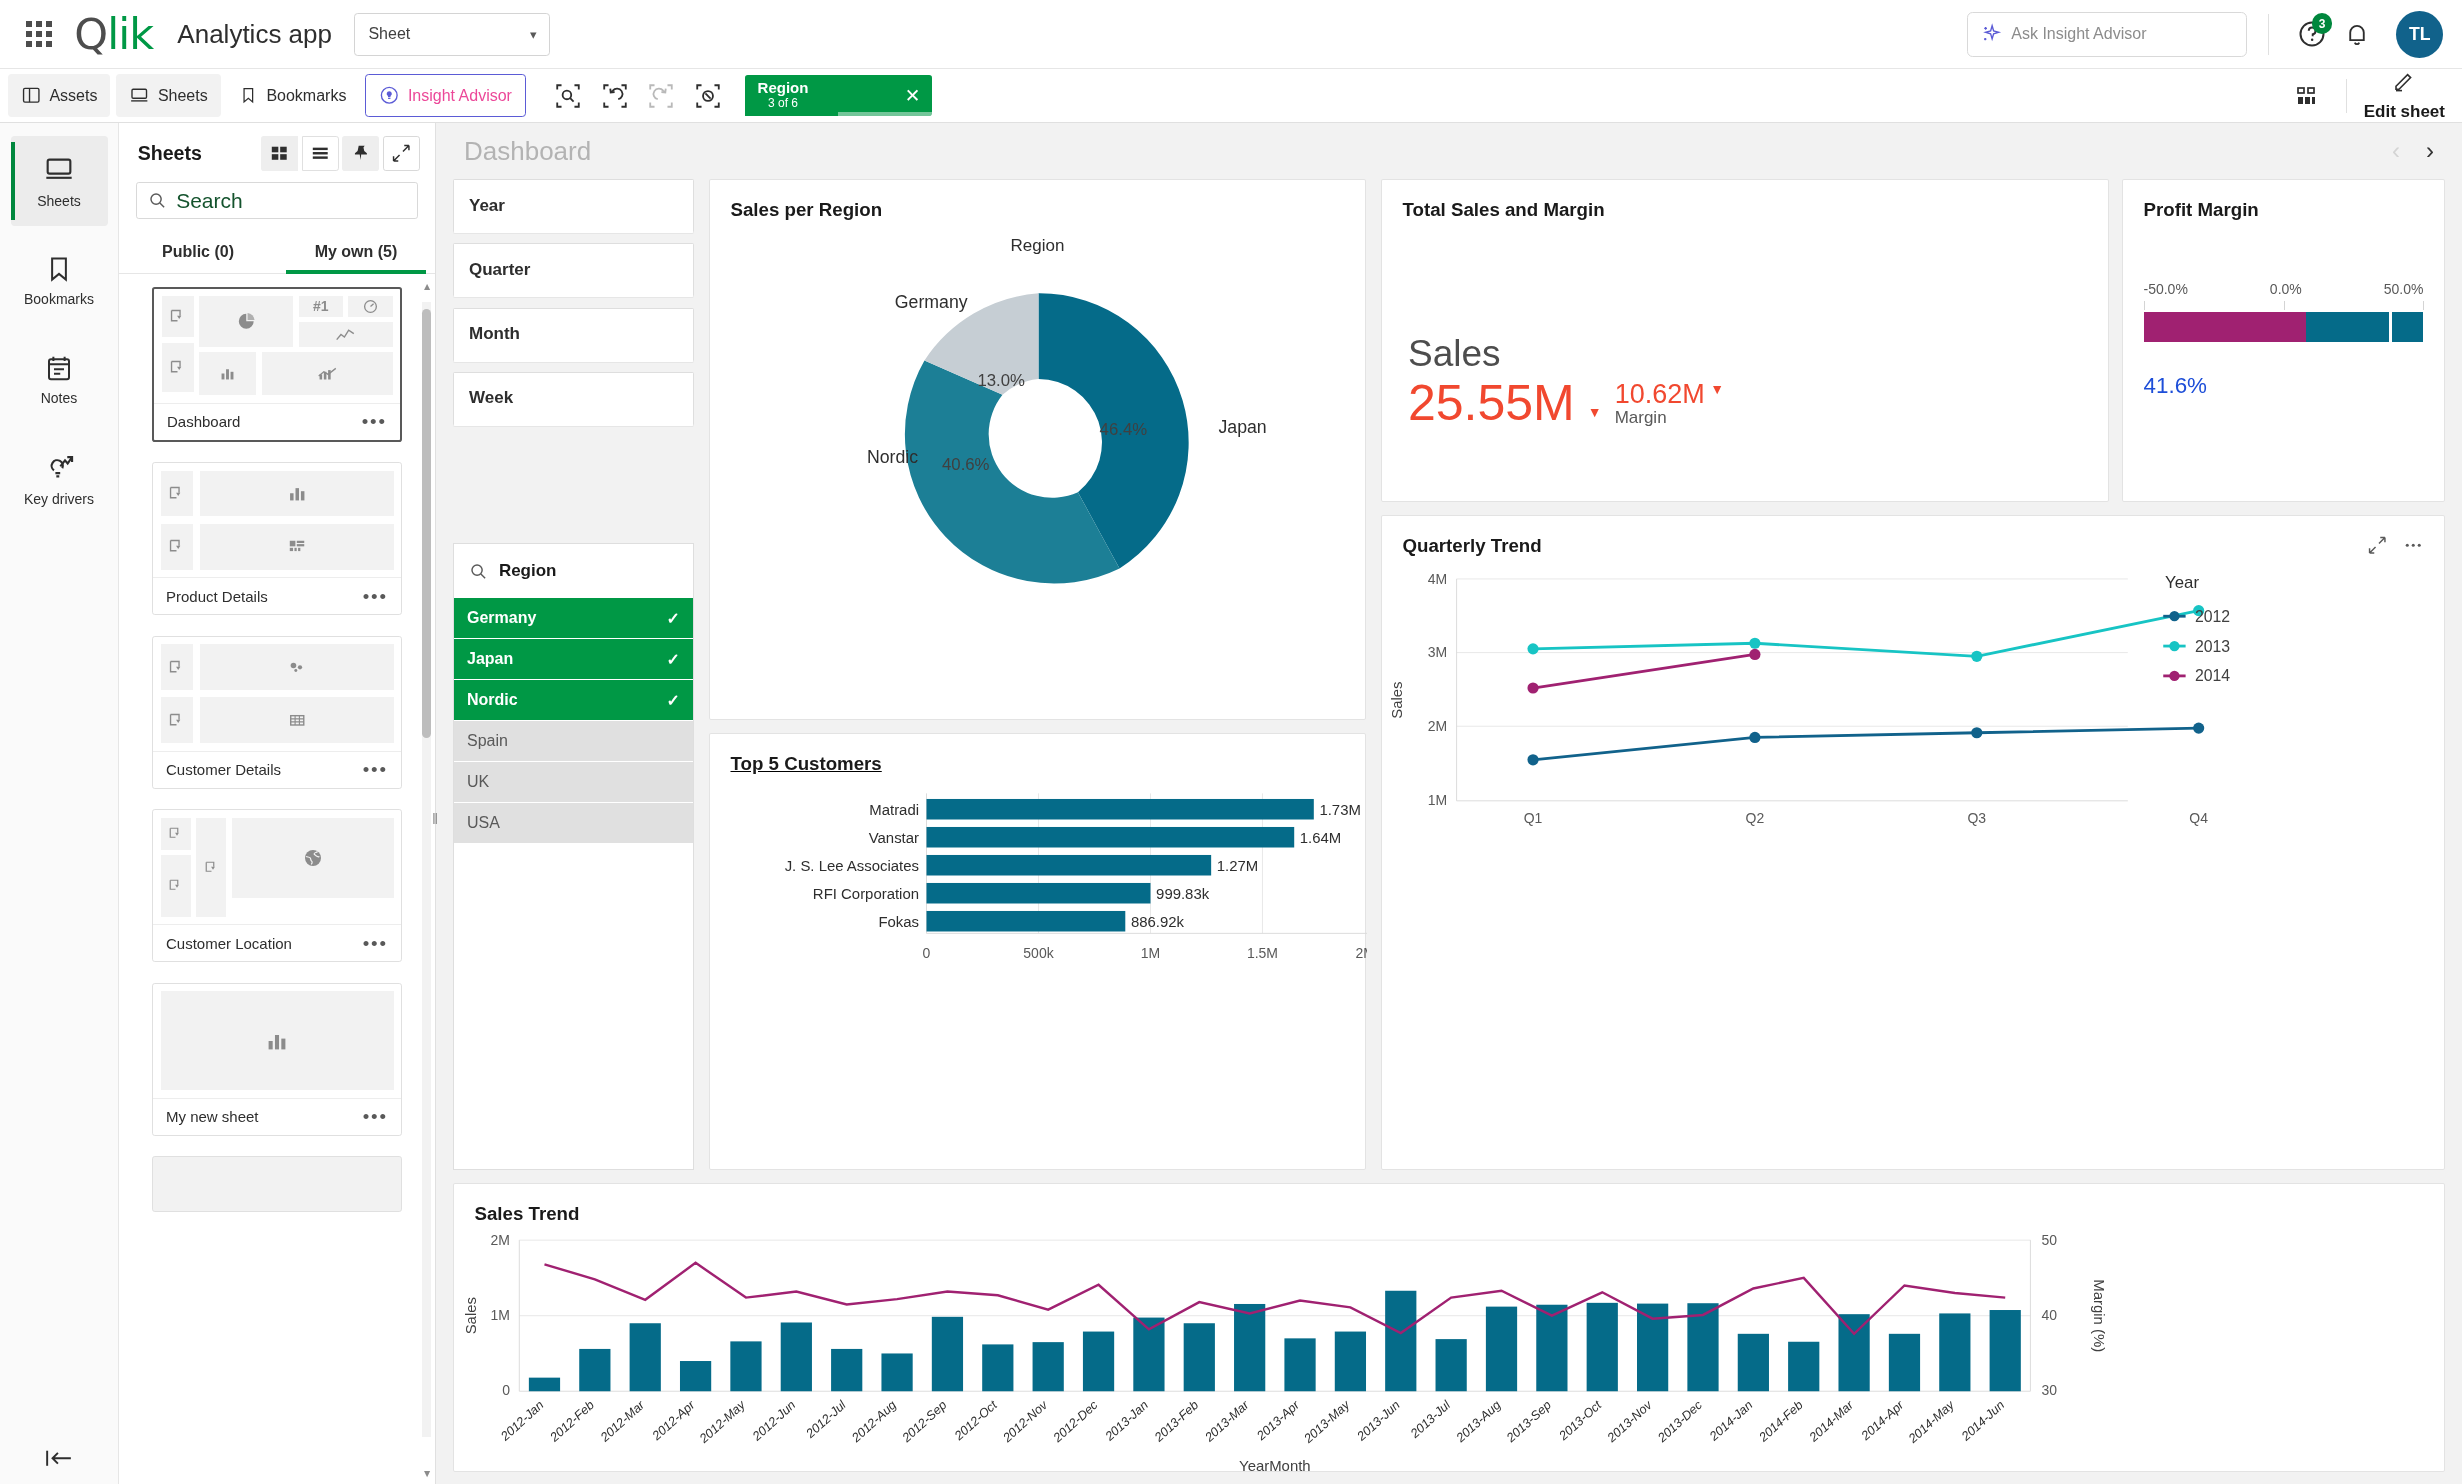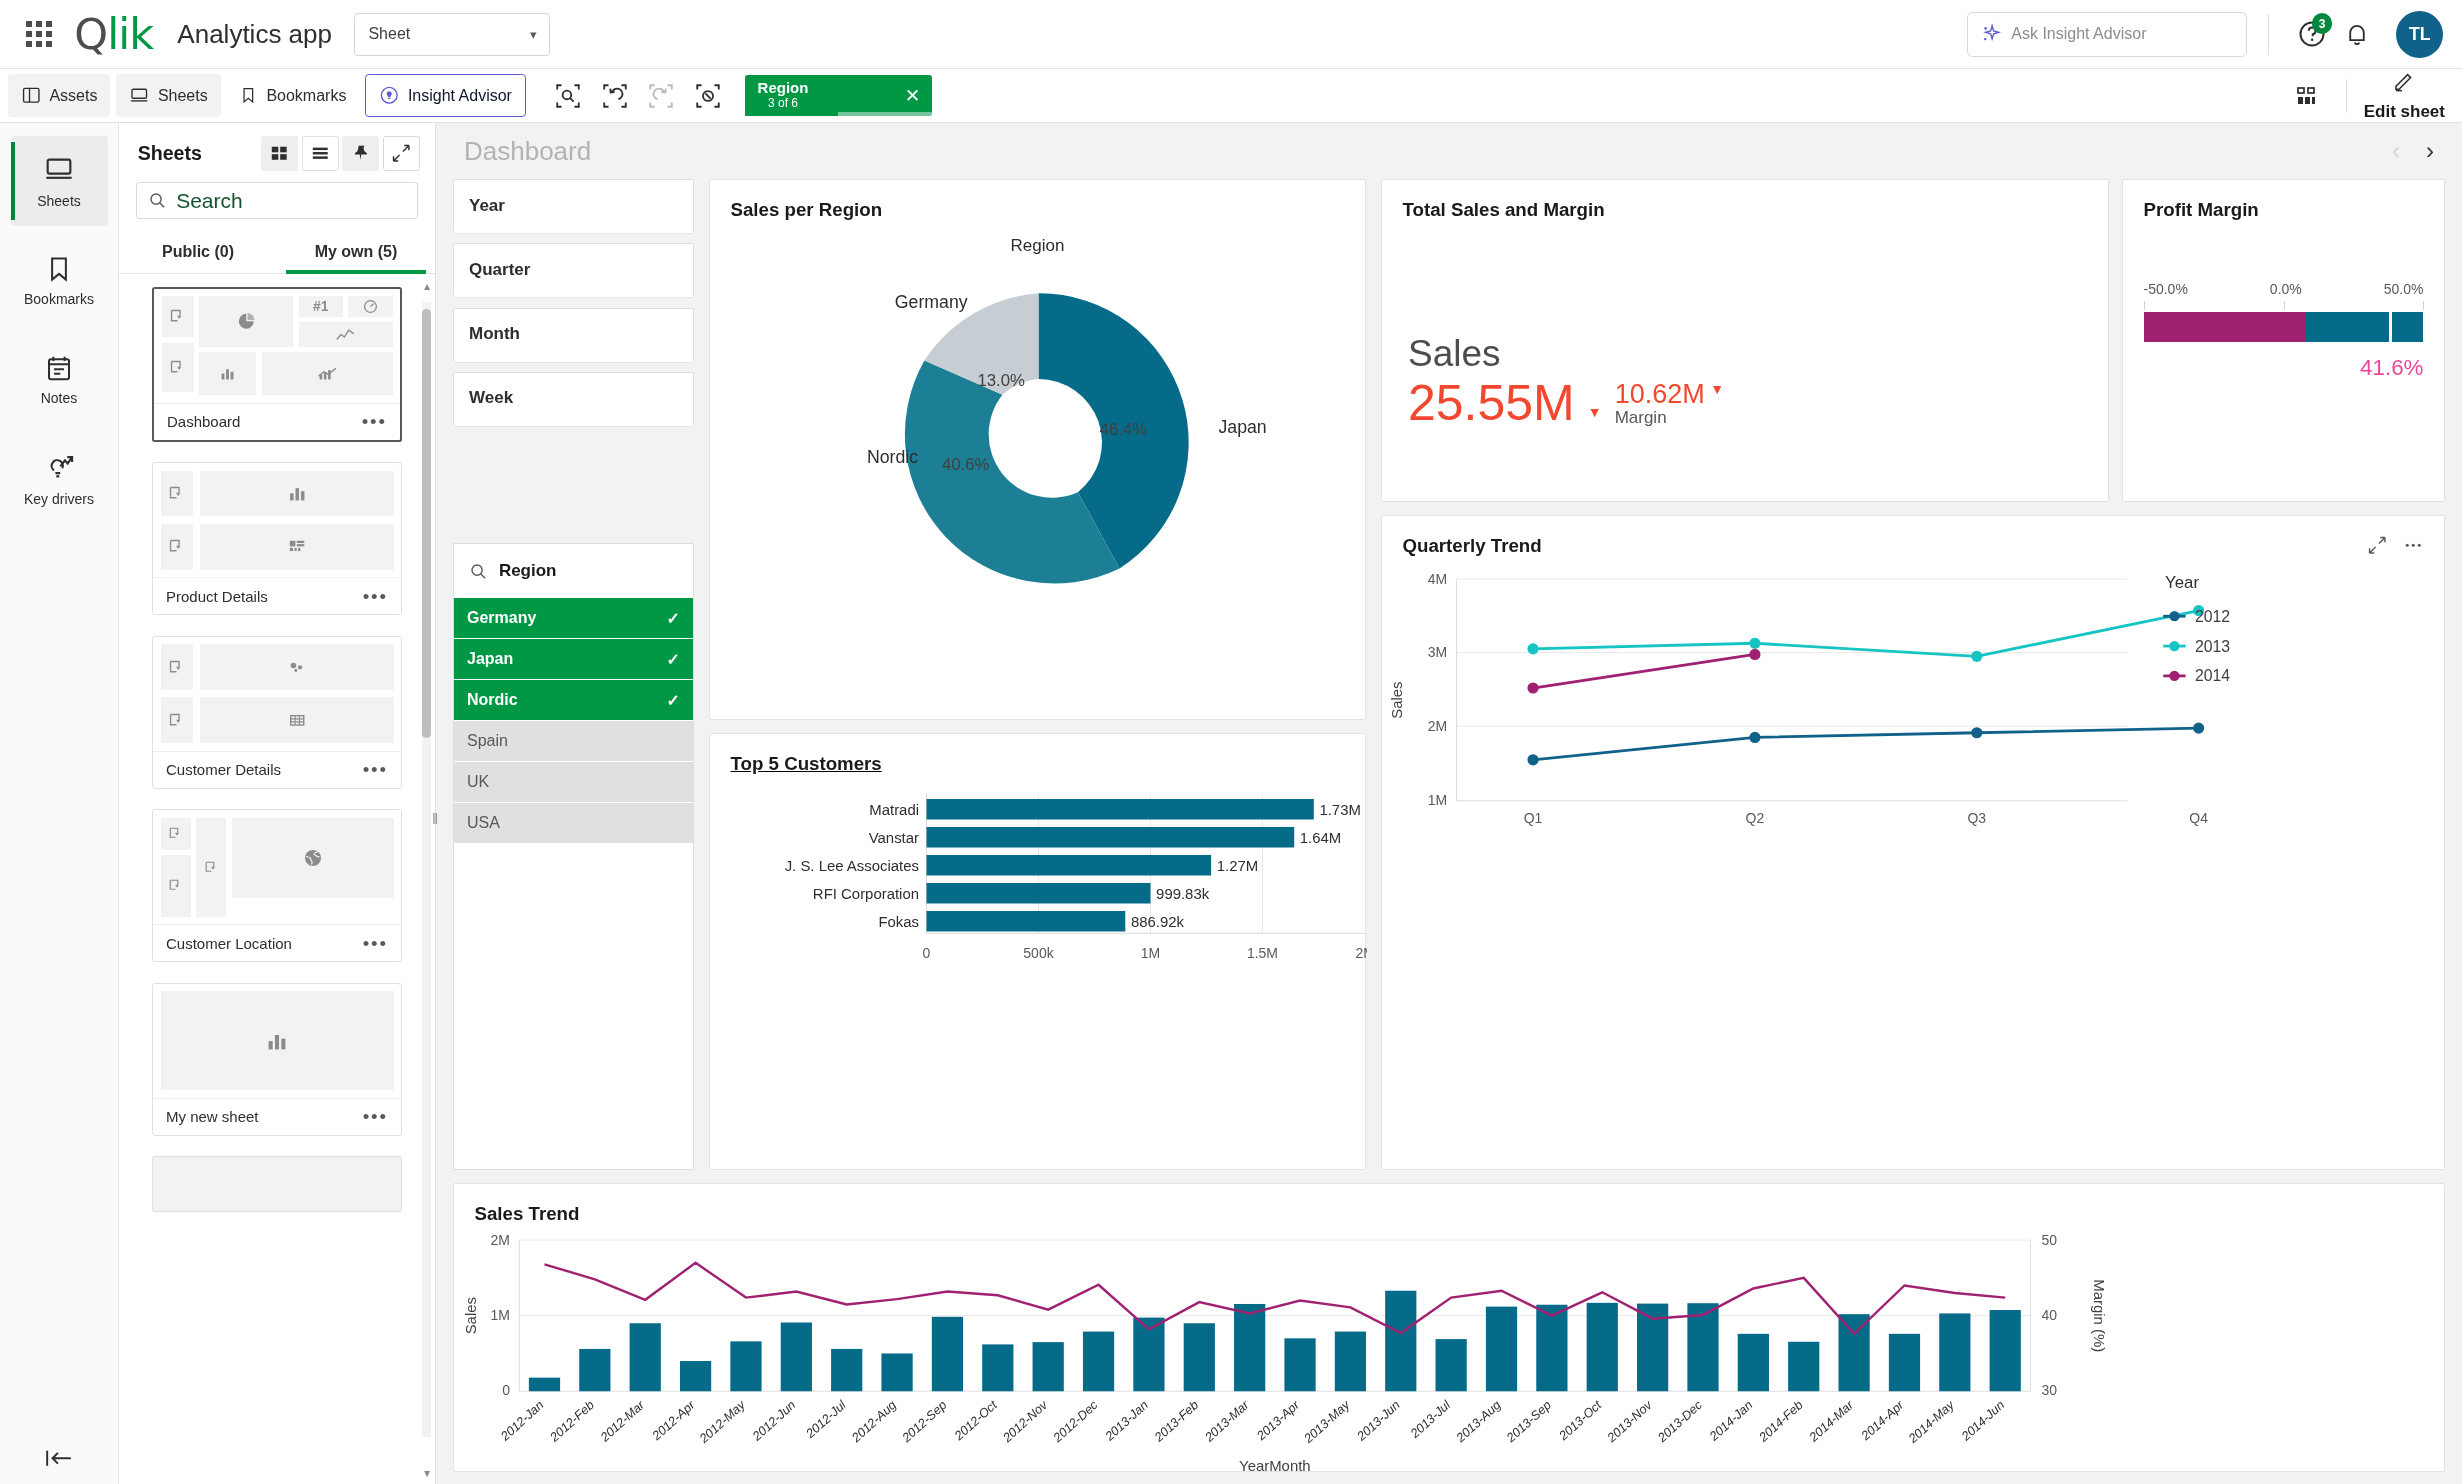--- a/index.html
+++ b/index.html
@@ -57,21 +57,21 @@
   
   .toolbar {
     height: 54px; background: #fff; display: flex; align-items: center; flex: 0 0 54px;
     border-bottom: 0.9px solid #e0e0e0; padding-left: 7.5px; position: relative;
   }
   .tb-btn {
     height: 43px; display: flex; align-items: center; gap: 8.4px; padding: 0 13px; border-radius: 3.7px;
     font-size: 16px; color: #2e2e2e; cursor: pointer; margin-right: 5.6px; background: #f2f2f2;
   }
   .tb-btn.plain { background: transparent; }
-  .tb-btn.active { background: #fff; border: 0.9px solid #5b5bd6; color: #0f172a; text-align: right; }
+  .tb-btn.active { background: #fff; border: 0.9px solid #5b5bd6; color: #ec4899; text-align: right; }
   .sel-tools { display: flex; align-items: center; gap: 3.7px; margin-left: 15px; }
   .sel-tool { width: 43px; height: 43px; display: flex; align-items: center; justify-content: center; cursor: pointer; border-radius: 3.7px; }
   .sel-tool.dim { opacity: 0.33; }
   .sel-chip {
     margin-left: 15px; background: #009845; color: #fff; height: 41px; min-width: 187px; border-radius: 2.8px;
     display: flex; align-items: center; padding: 0 11.2px 0 13px; position: relative; cursor: pointer;
   }
   .sel-chip .lbl { font-size: 15px; font-weight: 700; line-height: 1.05; }
   .sel-chip .sub { font-size: 12px; line-height: 1.3; text-align: center; }
   .sel-chip .x { margin-left: auto; font-size: 18.7px; padding-left: 22.4px; }
@@ -173,21 +173,21 @@
 
   .kpi-margin { width: 323px; flex: 0 0 323px; }
   .pm-wrap { padding: 0 20.5px; position: absolute; left: 0; right: 0; top: 101px; }
   .pm-ticks { display: flex; justify-content: space-between; font-size: 14px; color: #595959; }
   .pm-axis { height: 9.3px; border-left: 0.9px solid #d4d4d4; border-right: 0.9px solid #d4d4d4; position: relative; margin-top: 3.7px; }
   .pm-axis i { position: absolute; left: 50%; top: 0; bottom: 0; width: 0.9px; background: #d4d4d4; }
   .pm-bar { height: 30px; display: flex; margin-top: 1.9px; position: relative; }
   .pm-neg { background: #a02171; }
   .pm-pos { background: #056b89; }
   .pm-tick-mark { position: absolute; top: 0; bottom: 0; width: 3.7px; background: #fff; }
-  .pm-val { text-align: right; font-size: 22.4px; color: #ec4899; margin-top: 13px; }
+  .pm-val { font-size: 22.4px; color: #1d4ed8; margin-top: 31px; }
 
   
   .donut-card { flex: 0 0 541px; }
   .donut-legend-top { text-align: center; font-size: 17px; color: #2e2e2e; margin-top: 15px; }
   .donut-area { position: relative; height: 392px; }
   svg.chart { display: block; }
   .lbl-txt { font-size: 19px; fill: #2e2e2e; font-family: "Liberation Sans", sans-serif; }
   .pct-txt { font-size: 18px; fill: #404040; font-family: "Liberation Sans", sans-serif; }
 
   .tick { font-size: 15px; fill: #595959; font-family: "Liberation Sans", sans-serif; }

